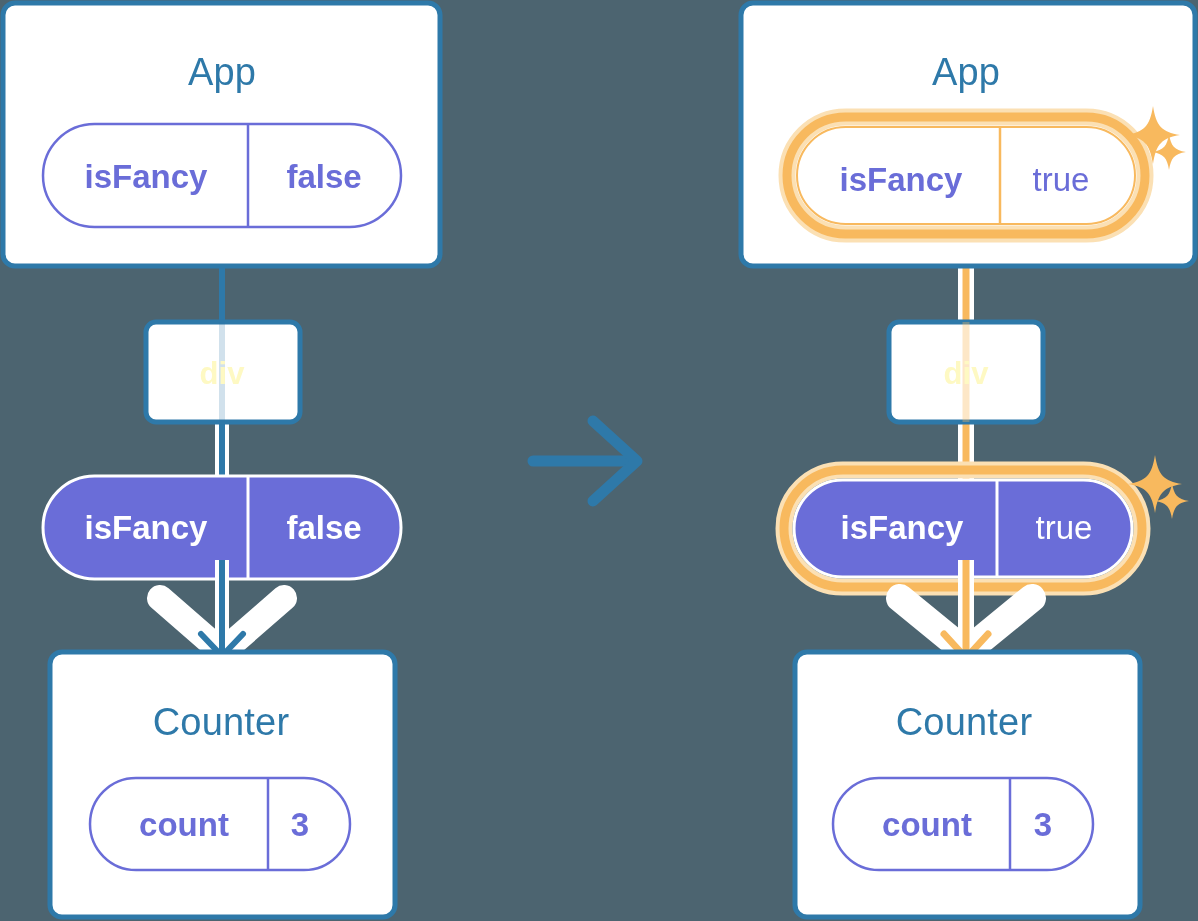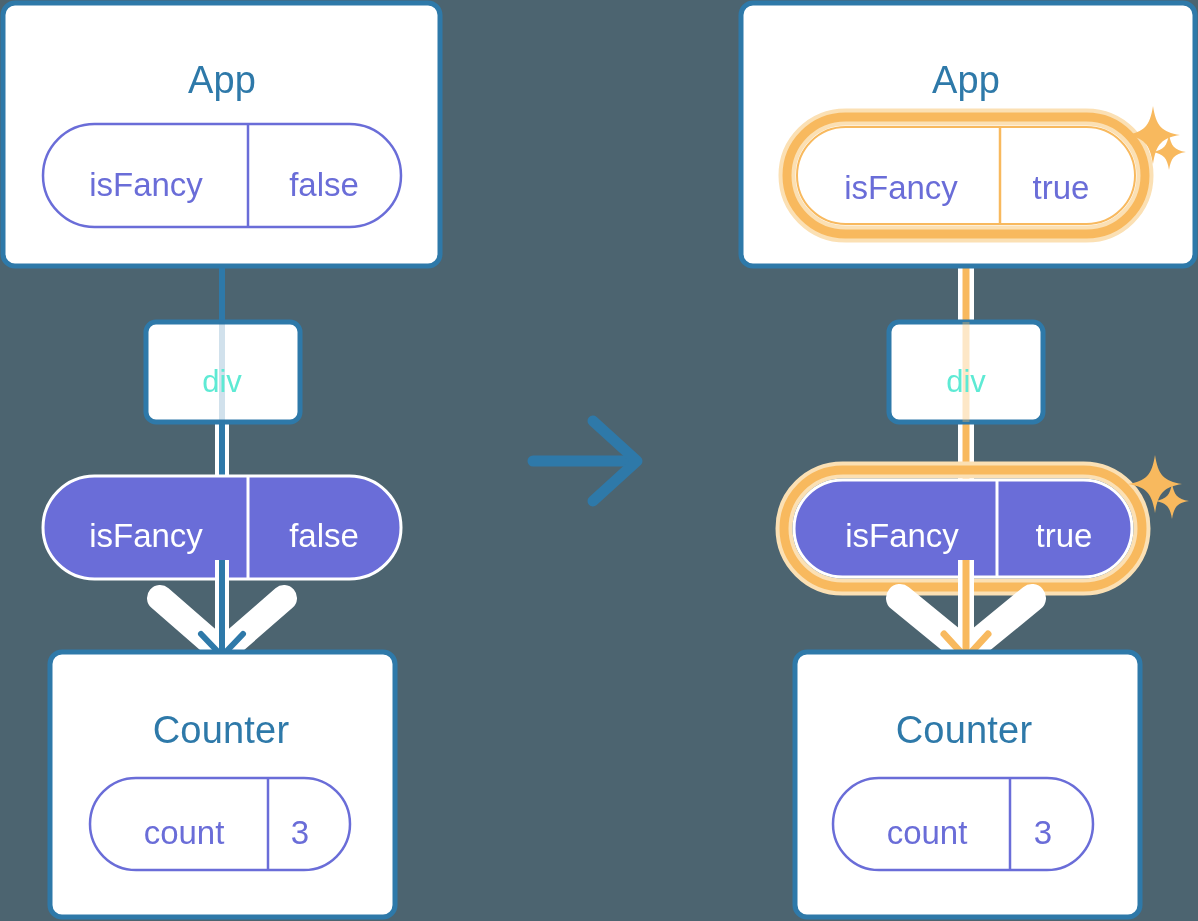--- a/index.html
+++ b/index.html
@@ -7,33 +7,33 @@
     width:1198px;height:921px;
     background:#4c6470;
     font-family:"Liberation Sans", sans-serif;
     overflow:hidden;
     position:relative;
   }
   .stage{position:absolute;inset:0;}
   svg.diagram{position:absolute;left:0;top:0;width:1198px;height:921px;}
 
   
-  .lbl{position:absolute;white-space:nowrap;margin-top:8px;}
+  .lbl{position:absolute;white-space:nowrap;}
   .title-txt{
     color:#2e79a9;font-size:38px;font-weight:400;letter-spacing:.2px;
     transform:translate(-50%,-50%);
   }
   .pill-txt{
-    font-size:33px;font-weight:400;transform:translate(-50%,-50%);
+    font-size:33px;font-weight:700;transform:translate(-50%,-50%);
   }
   .pill-txt.outline{color:#6a6dd8;}
   .pill-txt.filled{color:#ffffff;}
   .pill-txt.bold{font-weight:400;}
   .div-txt{
-    color:#5eead4;font-size:31px;transform:translate(-50%,-50%);
+    color:#fef9c3;font-size:31px;transform:translate(-50%,-50%);font-weight:bold;
   }
 </style>
 </head>
 <body>
 
 <div class="stage">
 
   <svg class="diagram" viewBox="0 0 1198 921">
     <defs>
 

